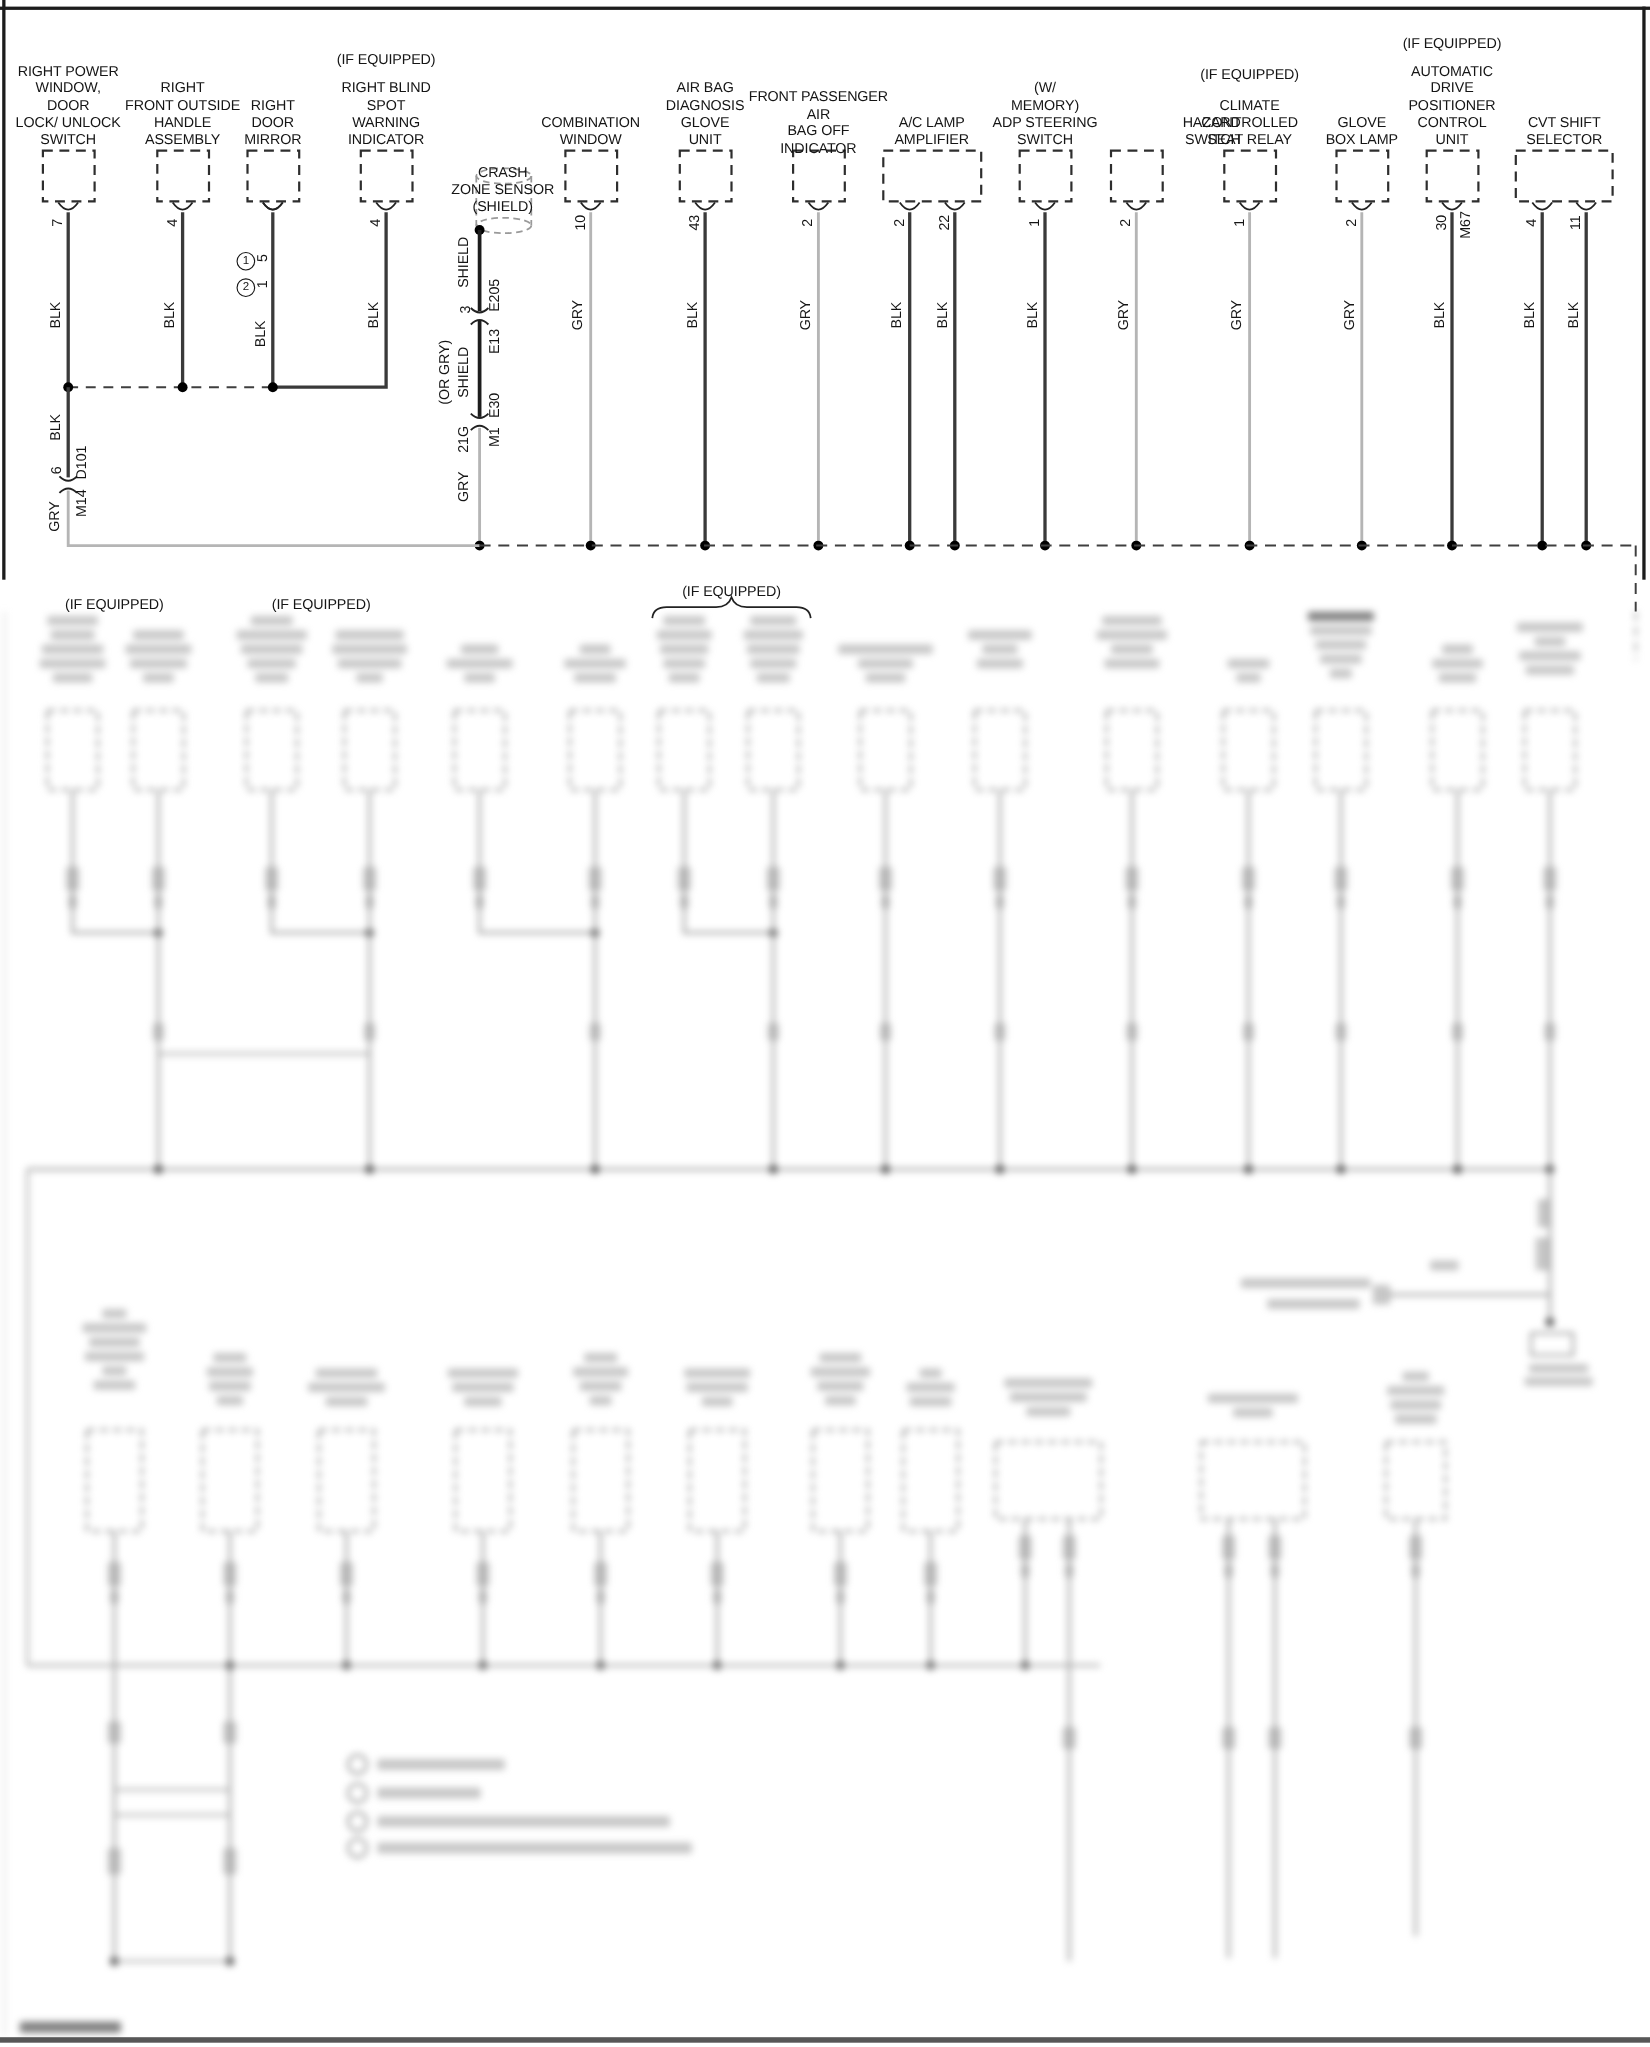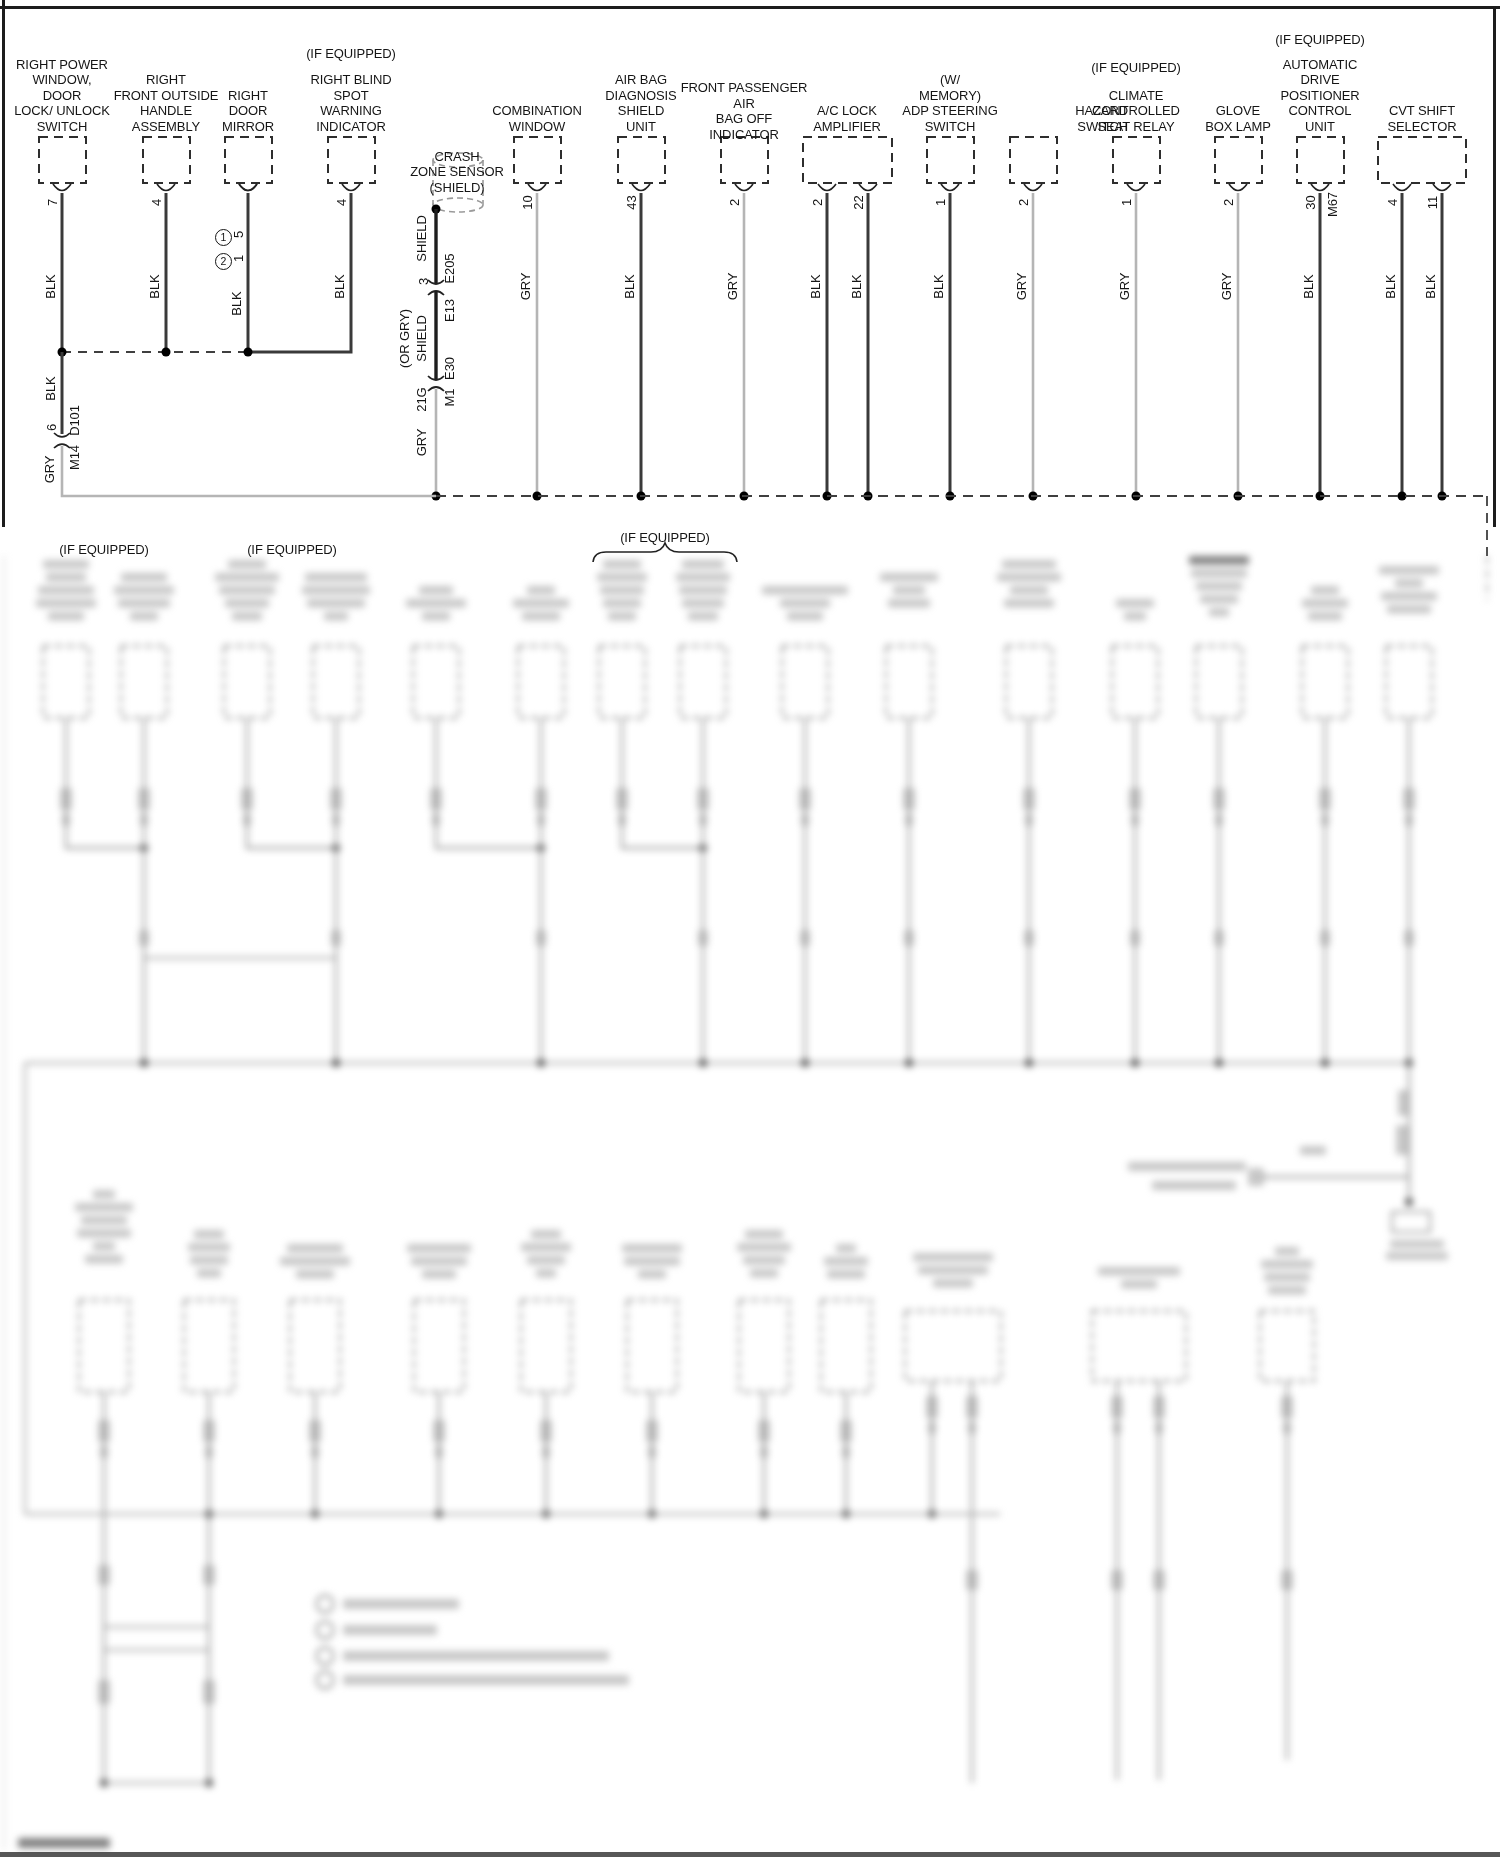--- a/index.html
+++ b/index.html
@@ -151,31 +151,31 @@
       <div class="rot" style="left: 404px; top: 361px;">E30</div>
       <div class="rot" style="left: 376px; top: 392px;">21G</div>
       <div class="rot" style="left: 404px; top: 390px;">M1</div>
       <div class="rot" style="left: 376px; top: 435px;">GRY</div>
       <div class="lbl" style="left: 442px; top: 103px; width: 190px;">COMBINATION
 WINDOW</div>
       <div class="rot" style="left: 482px; top: 195px;">10</div>
       <div class="rot" style="left: 480px; top: 279px;">GRY</div>
       <div class="lbl" style="left: 546px; top: 72px; width: 190px;">AIR BAG
 DIAGNOSIS
-SHIELD
+GLOVE
 UNIT</div>
       <div class="rot" style="left: 586px; top: 195px;">43</div>
       <div class="rot" style="left: 584px; top: 279px;">BLK</div>
       <div class="lbl" style="left: 649px; top: 80px; width: 190px;">FRONT PASSENGER
 AIR
 BAG OFF
 INDICATOR</div>
       <div class="rot" style="left: 689px; top: 195px;">2</div>
       <div class="rot" style="left: 687px; top: 279px;">GRY</div>
-      <div class="lbl" style="left: 752px; top: 103px; width: 190px;">A/C LOCK
+      <div class="lbl" style="left: 752px; top: 103px; width: 190px;">A/C LAMP
 AMPLIFIER</div>
       <div class="rot" style="left: 772px; top: 195px;">2</div>
       <div class="rot" style="left: 813px; top: 195px;">22</div>
       <div class="rot" style="left: 770px; top: 279px;">BLK</div>
       <div class="rot" style="left: 811px; top: 279px;">BLK</div>
       <div class="lbl" style="left: 855px; top: 72px; width: 190px;">(W/
 MEMORY)
 ADP STEERING
 SWITCH</div>
       <div class="rot" style="left: 895px; top: 195px;">1</div>

